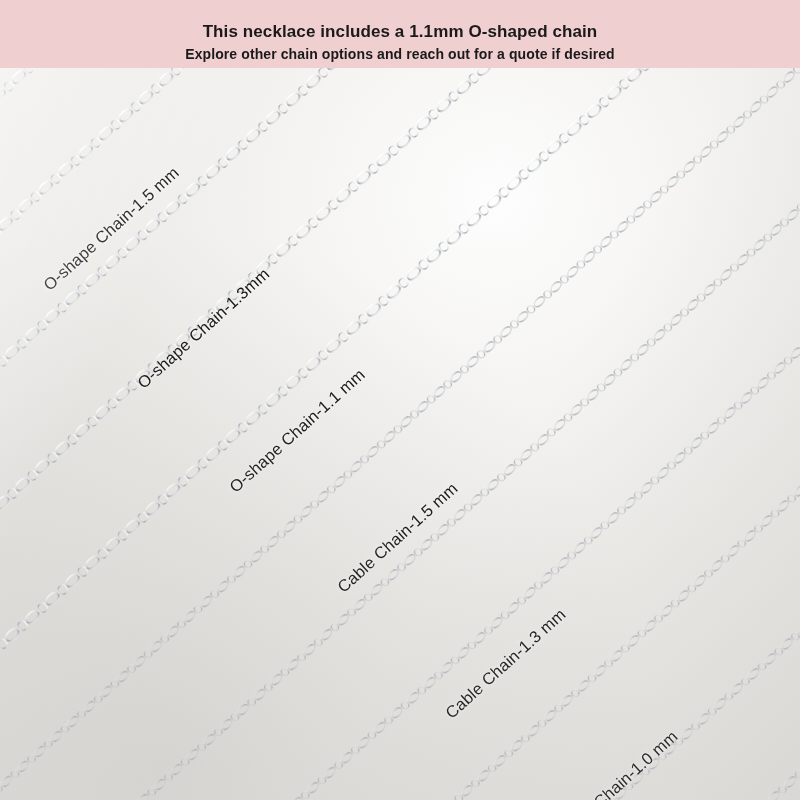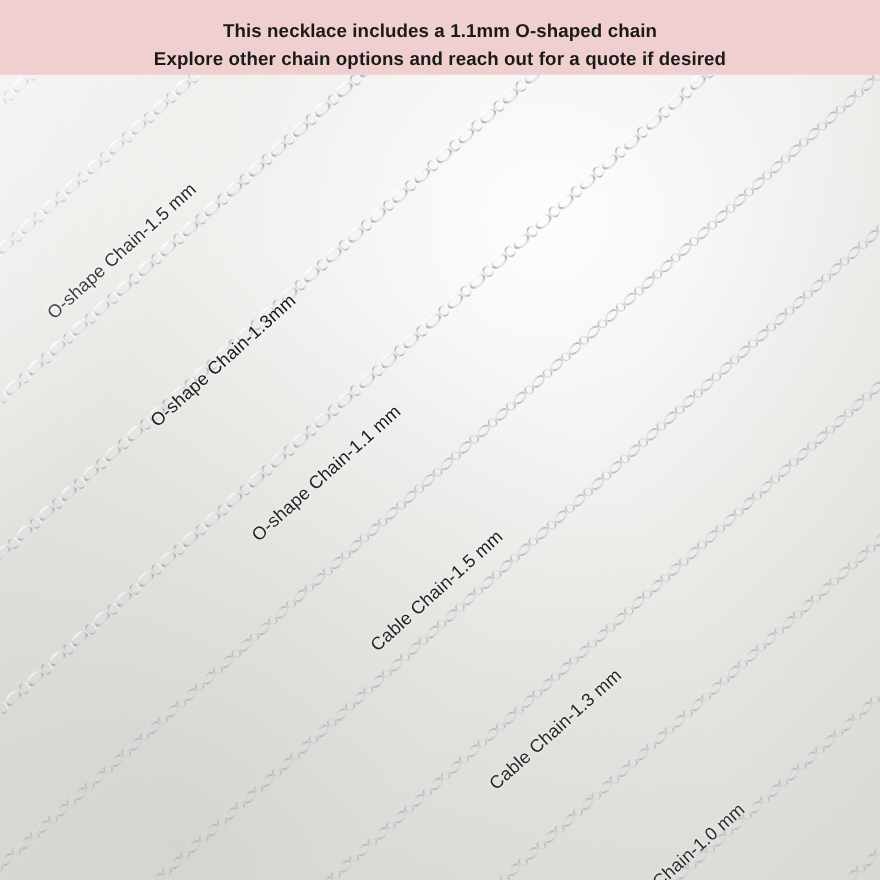--- a/index.html
+++ b/index.html
@@ -35,21 +35,21 @@
     z-index: 40;
   }
   .banner-line {
     color: #1a1a1a;
     font-weight: bold;
     letter-spacing: 0.1px;
     line-height: 1.45;
     white-space: nowrap;
   }
   .banner-line-1 { font-size: 17px; }
-  .banner-line-2 { font-size: 17px; }
+  .banner-line-2 { font-size: 14px; }
 
   
   .photo {
     position: absolute;
     left: 0;
     top: 68px;
     width: 800px;
     height: 732px;
     overflow: hidden;
     background:

